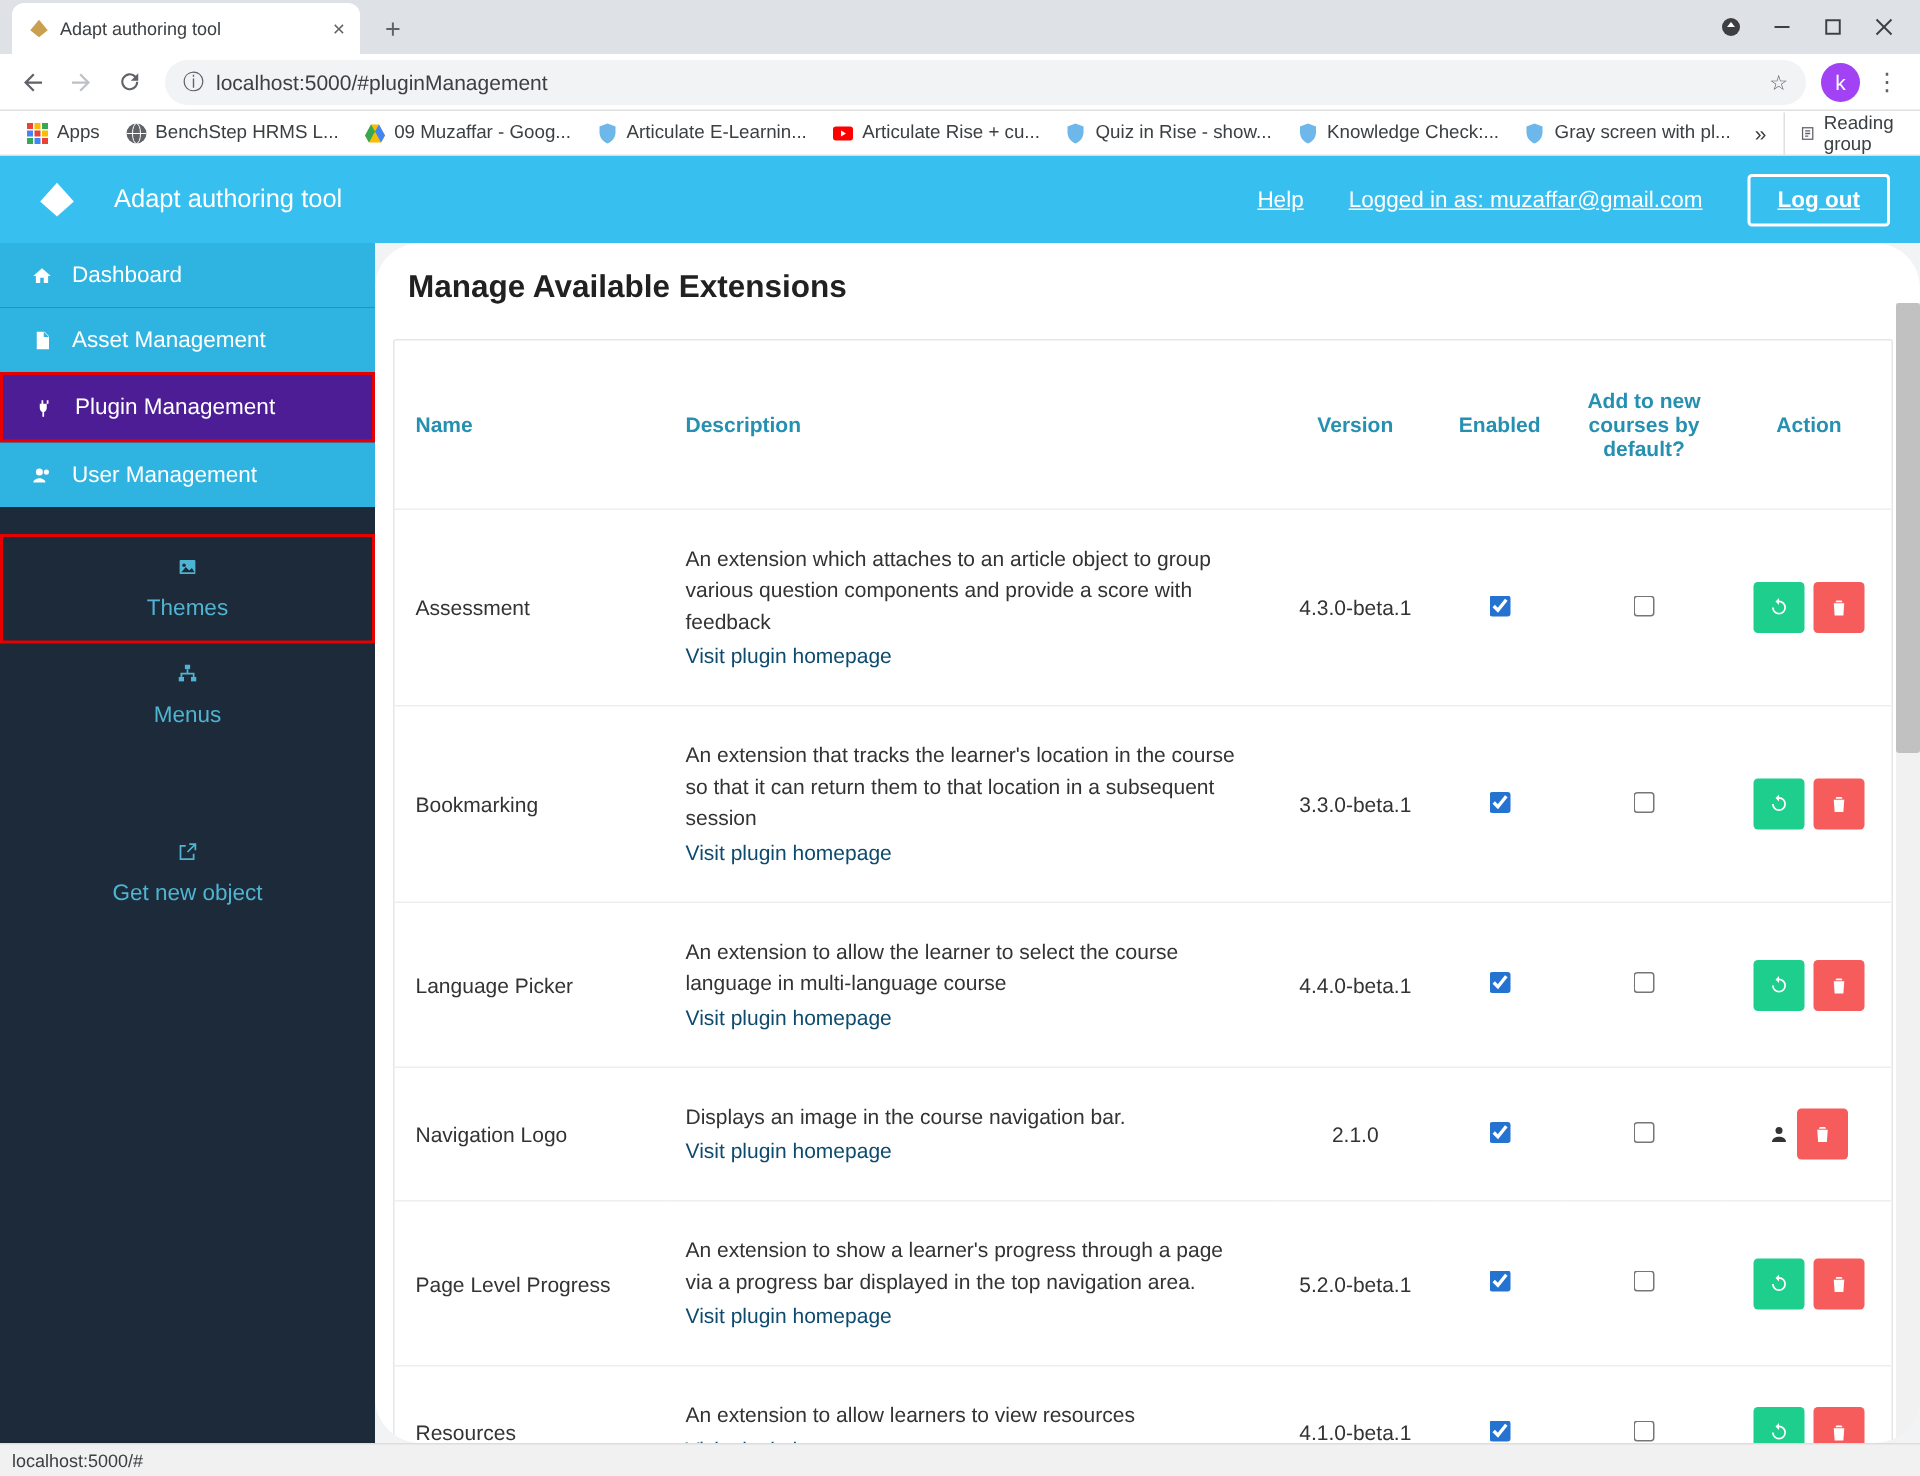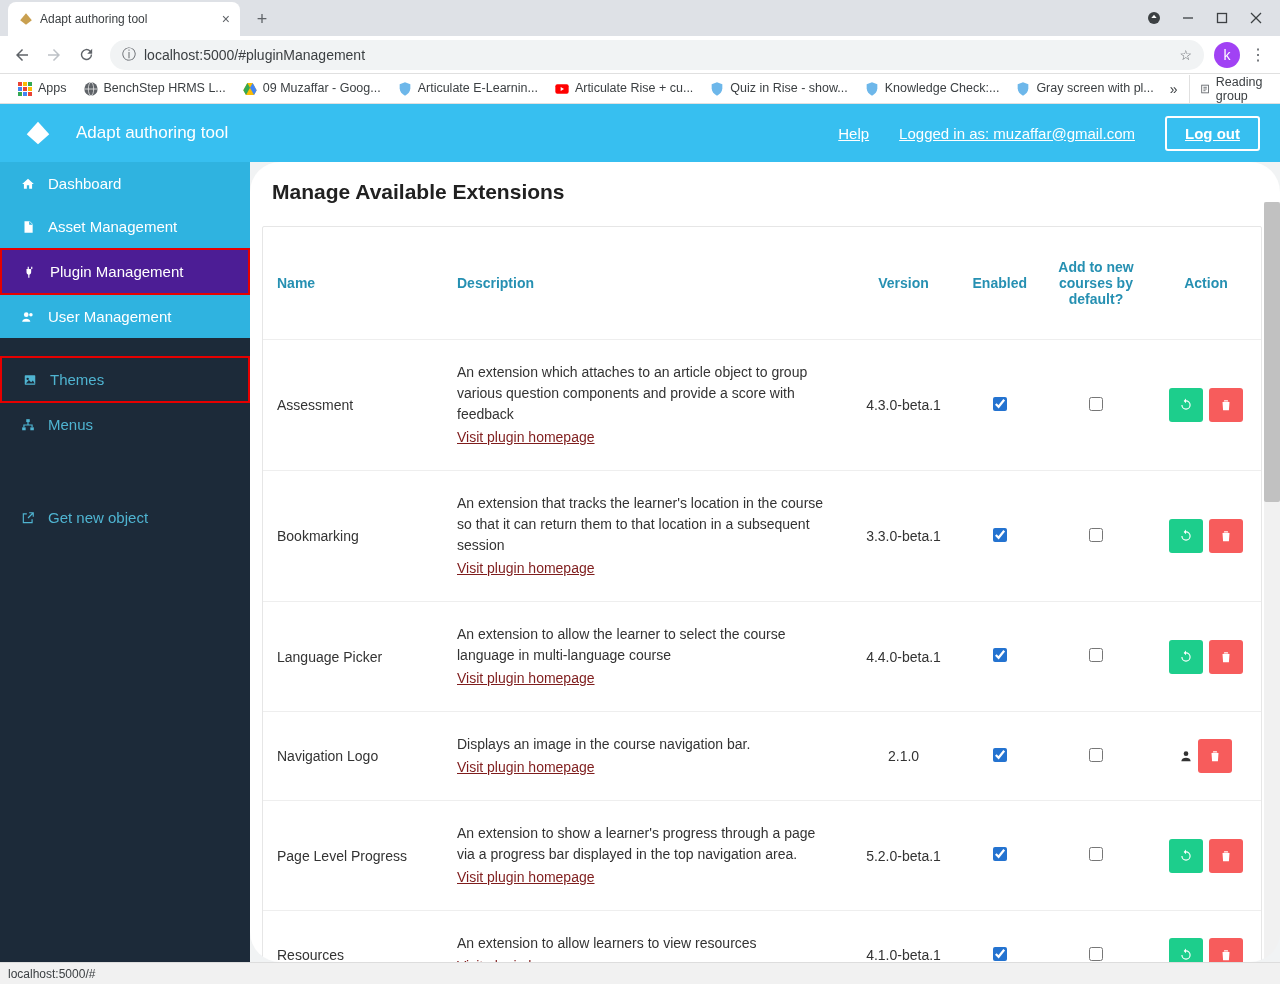--- a/index.html
+++ b/index.html
@@ -33,38 +33,38 @@
 .app-logo { width:36px; height:36px; display:flex; align-items:center; justify-content:center; }
 .app-title { font-size:17px; font-weight:400; }
 .header-right { margin-left:auto; display:flex; align-items:center; gap:30px; font-size:15px;text-decoration:underline; }
 .logout-btn { border:2px solid #fff; padding:7px 18px; border-radius:3px; font-size:15px; font-weight:600; }
 
 .app-body { flex:1; display:flex; overflow:hidden; }
 .sidebar { width: 250px; background:#1c2a39; display:flex; flex-direction:column; }
 .sidebar-item { display:flex; align-items:center; gap:12px; padding:13px 20px; color:#fff; font-size:15px; }
 .sidebar-item.light { background:#2fb3e0; }
 .sidebar-item.active { background:#4c1d95; }
-.sidebar-item.dark { color:#4fb4d1; }
+.sidebar-item.dark { color:#4fb4d1;flex-direction:column; }
 .sidebar-item .si-icon { width:16px; display:flex; justify-content:center; }
 .redbox { border: 2.5px solid #e60000; }
 .sidebar-sep { height: 18px; }
 .sidebar-gap { height: 50px; }
 
 .content { flex:1; background:#fff; overflow-y:auto; position:relative;border-radius:30px; }
 .page-heading { font-size:21px; font-weight:700; color:#212121; padding:18px 22px 10px; }
 .content-scroll { position:absolute; right:0; top:40px; bottom:0; width:16px; background:#f1f1f1;}
 .content-scroll .thumb { width:16px; background:#c1c1c1; height:300px; border-radius:2px; }
 .table-card { background:#fff; border:1px solid #e6e6e6; border-radius:2px; margin: 12px 18px 0 12px; }
 table { width:100%; border-collapse:collapse; }
 th { text-align:left; font-size:14px; font-weight:700; color:#2690b2; padding: 32px 14px; vertical-align:middle; }
 th.center { text-align:center; }
 td { padding: 22px 14px; font-size:14px; color:#333; border-top:1px solid #eee; vertical-align:middle; }
 td.center { text-align:center; }
 .desc { color:#333; line-height:1.5; }
-.link { color:#7f1d1d; text-decoration:underline; display:inline-block; margin-top:2px; }
+.link { color:#0c4a6e; display:inline-block; margin-top:2px; }
 .chk { width:14px; height:14px; accent-color:#2473d0; }
 .action-btn { width:34px; height:34px; border:none; border-radius:3px; display:inline-flex; align-items:center; justify-content:center; color:#fff; margin:0 1px; }
 .action-btn.green { background:#1dce8c; }
 .action-btn.red { background:#f75c5c; }
 .action-user { color:#333; font-size:14px; }
 
 .status-bar { height:22px; background:#f1f1f1; border-top:1px solid #ddd; display:flex; align-items:center; font-size:12px; color:#3c4043; padding:0 8px; }
 
 
 .col-name { width: 180px; }

